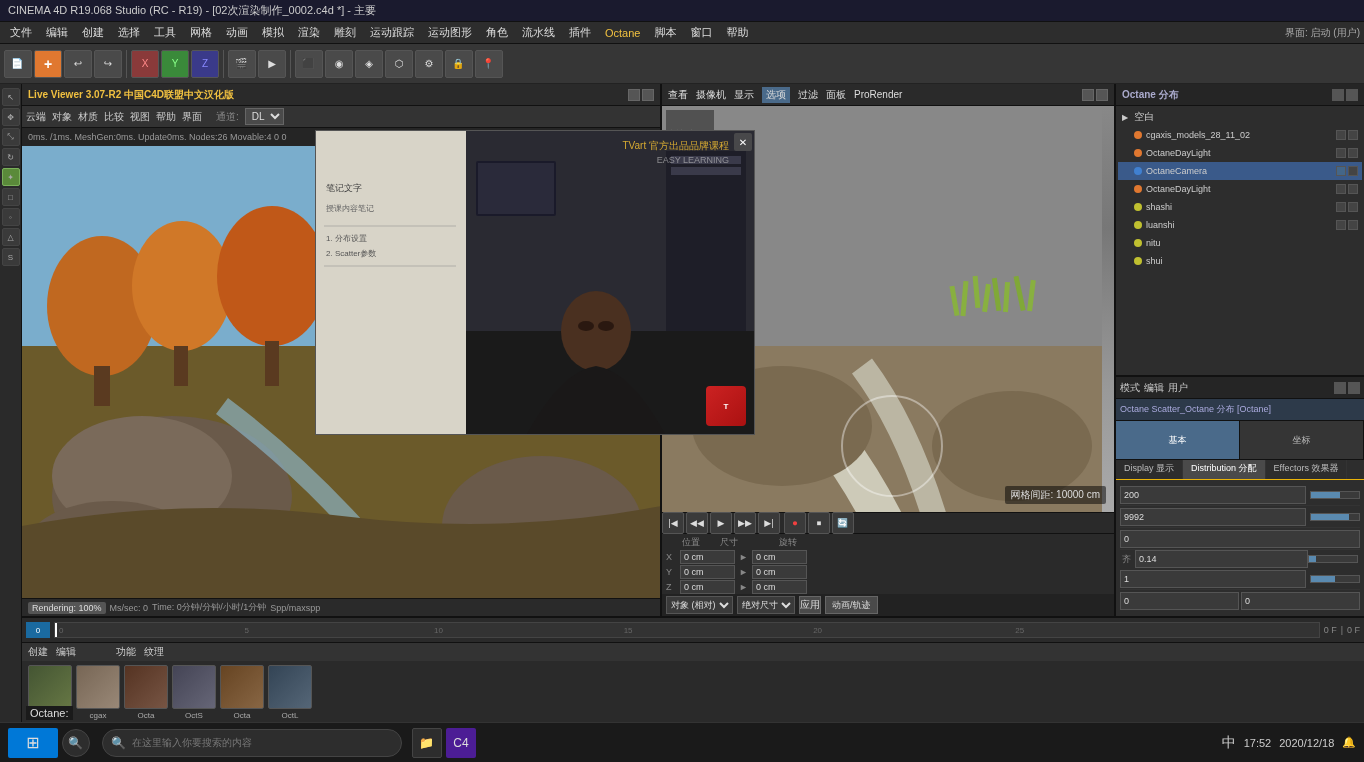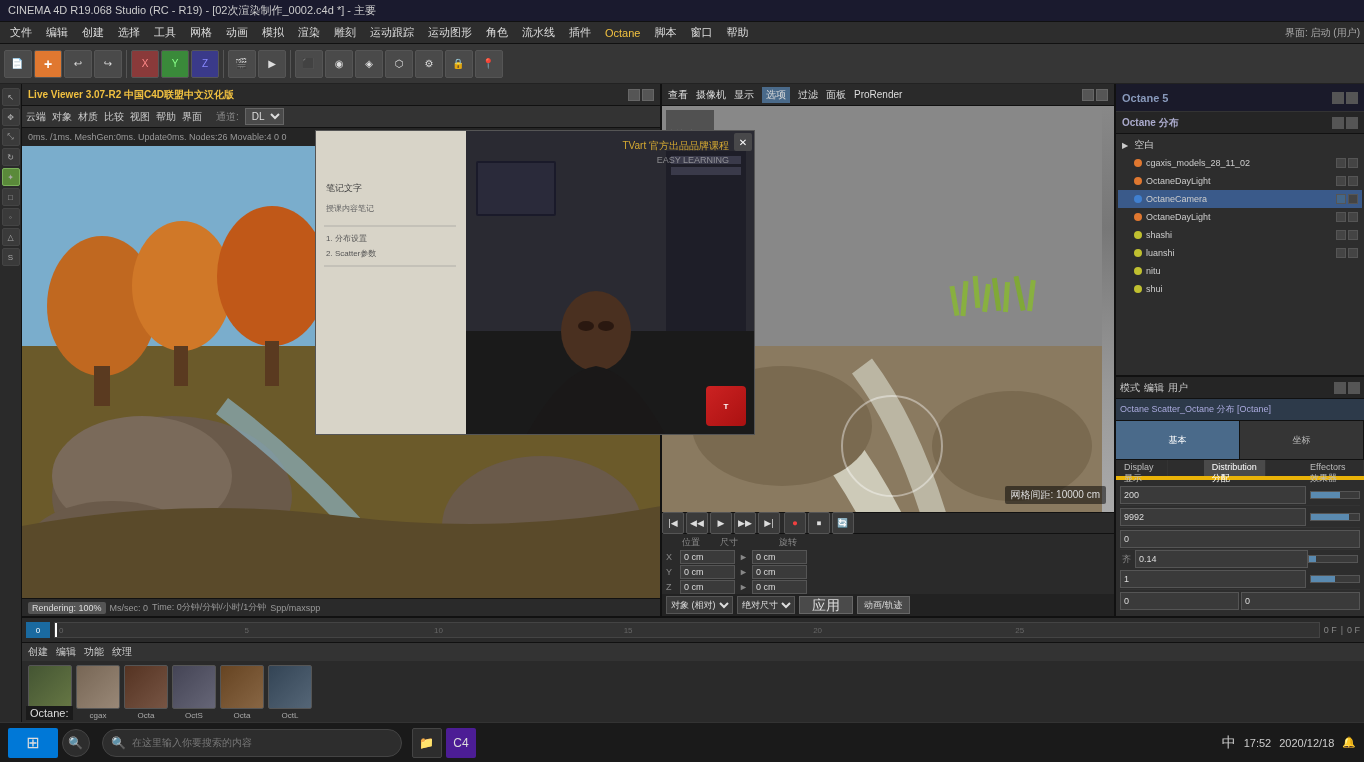--- a/index.html
+++ b/index.html
@@ -339,22 +339,21 @@
       cursor: pointer;
       border-right: 1px solid #111;
     }
     .props-tab.active {
       background: #4a6a8a;
       color: #fff;
     }
     #props-subtabs {
       height: 20px;
       display: flex;
-      border-bottom: 4px solid #eab308;
-      gap: 36px;
+      border-bottom: 1px solid #eab308;
     }
     .props-subtab {
       padding: 2px 8px;
       font-size: 9px;
       color: #bbb;
       cursor: pointer;
       border-right: 1px solid #333;
     }
     .props-subtab.active {
       background: #4a4a4a;
@@ -728,34 +727,27 @@
           </div>
         </div>
 
         <div style="height:22px;background:#222;display:flex;align-items:center;padding:0 4px;gap:4px;">
           <select style="background:#3a3a3a;border:1px solid #555;color:#ddd;font-size:9px;height:18px;">
             <option>对象 (相对)</option>
           </select>
           <select style="background:#3a3a3a;border:1px solid #555;color:#ddd;font-size:9px;height:18px;">
             <option>绝对尺寸</option>
           </select>
-          <button style="background:#4a4a4a;border:1px solid #666;color:#ddd;font-size:14px;height:18px;padding:0 12px;cursor:pointer;">应用</button>
+          <button style="background:#4a4a4a;border:1px solid #666;color:#ddd;font-size:10px;height:18px;padding:0 0;cursor:pointer;">应用</button>
           <button style="background:#4a4a4a;border:1px solid #666;color:#ddd;font-size:9px;height:18px;padding:0 6px;cursor:pointer;">动画/轨迹</button>
         </div>
       </div>
 
       <div id="right-panel">
 
-        <div style="height:28px;background:#1a1a2a;display:flex;align-items:center;justify-content:space-between;padding:0 6px;border-bottom:1px solid #333;">
-          <span style="font-size:11px;font-weight:bold;color:#8899bb;">Octane 5</span>
-          <div style="display:flex;gap:2px;">
-            <div style="width:12px;height:12px;background:#555;"></div>
-            <div style="width:12px;height:12px;background:#555;"></div>
-          </div>
-        </div>
         <div id="right-panel-header">
           <span style="font-weight:bold;color:#aac;">Octane 分布</span>
           <div style="display:flex;gap:2px;">
             <div style="width:12px;height:12px;background:#555;"></div>
             <div style="width:12px;height:12px;background:#555;"></div>
           </div>
         </div>
         <div id="scene-tree">
           <div class="scene-item">
             <span style="font-size:8px;margin-right:2px;">▶</span>
@@ -895,21 +887,21 @@
           <span>0 F</span>
           <span>|</span>
           <span>0 F</span>
         </div>
       </div>
 
       <div style="height:80px;background:#2a2a2a;border-top:1px solid #111;">
         <div id="material-header">
           <span style="cursor:pointer;">创建</span>
           <span style="cursor:pointer;">编辑</span>
-          <span style="cursor:pointer;">功能</span>
+          <span style="cursor:pointer;margin-left:32px;">功能</span>
           <span style="cursor:pointer;">纹理</span>
         </div>
         <div id="material-items">
           <div class="material-item">
             <div class="material-thumb" style="background:linear-gradient(135deg,#445533,#667744);"></div>
             <span class="material-label">cgax</span>
           </div>
           <div class="material-item">
             <div class="material-thumb" style="background:linear-gradient(135deg,#776655,#998877);"></div>
             <span class="material-label">cgax</span>

